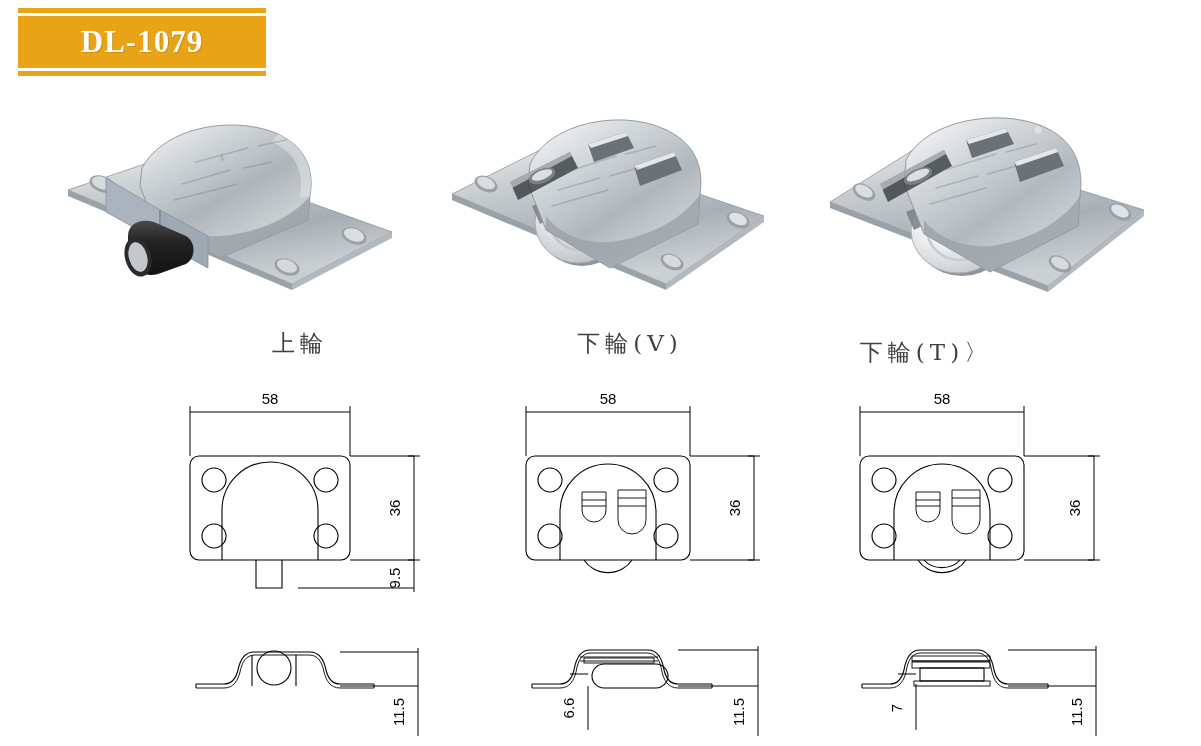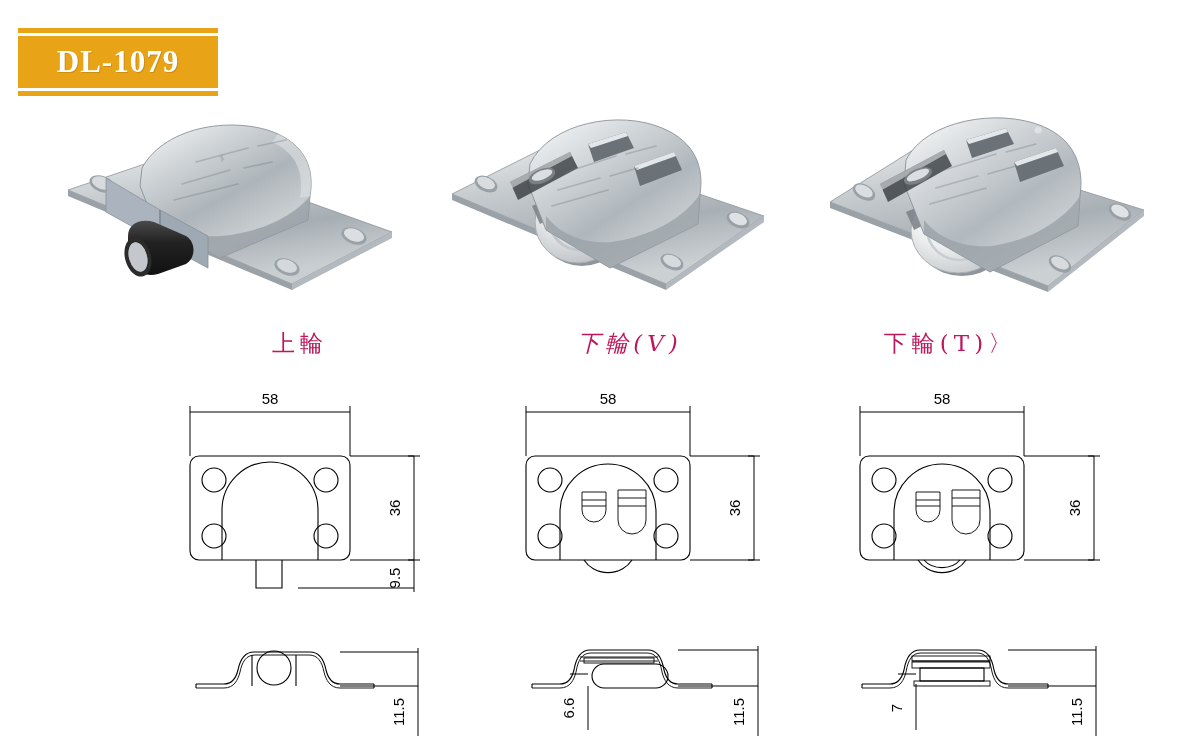--- a/index.html
+++ b/index.html
@@ -1,36 +1,36 @@
 <!DOCTYPE html>
 <html><head>
 <meta charset="utf-8">
 <style>
   html,body{margin:0;padding:0;background:#ffffff;}
   body{width:1201px;height:746px;position:relative;overflow:hidden;
        font-family:"Liberation Serif",serif;color:#1a1a1a;}
 
   
-  #header-badge{position:absolute;left:18px;top:28px;width:200px;}
+  #header-badge{position:absolute;left:18px;top:8px;width:248px;}
   .badge-rule{height:5px;background:#E8A317;}
   .badge-gap{height:3px;background:#ffffff;}
   .badge-body{background:#E8A317;height:52px;display:flex;align-items:center;
               justify-content:center;}
   .badge-text{color:#ffffff;font-family:"Liberation Serif",serif;
               font-size:31px;font-weight:bold;letter-spacing:1px;
               text-shadow:1px 1px 0 rgba(120,80,0,.25);}
 
   
   .photo{position:absolute;}
   .photo svg{display:block;}
 
   
   .caption{position:absolute;top:328px;width:260px;text-align:center;
            font-family:"DejaVu Serif","Liberation Serif",serif;
-           font-size:23px;letter-spacing:5px;color:#be185d;}
+           font-size:23px;letter-spacing:5px;color:#404040;}
 
   
   .drawing{position:absolute;text-align:right;}
   .drawing svg{display:block;overflow:visible;}
 
   .dimtext{font-family:"Liberation Sans",sans-serif;font-size:15px;
            fill:#000;}
   .dimtext-v{font-family:"Liberation Sans",sans-serif;font-size:15px;
              fill:#000;}
   .ln{stroke:#000;stroke-width:1.1;fill:none;}
@@ -266,24 +266,24 @@
     <line x1="116" y1="80" x2="158" y2="68"></line>
     <line x1="168" y1="66" x2="196" y2="58"></line>
     <line x1="110" y1="96" x2="166" y2="80"></line>
   </g>
 </svg>
 </div>
 
 <div class="caption" style="left:170px;">
   <span>上輪</span>
 </div>
-<div class="caption" style="left:500px;font-style:italic;">
+<div class="caption" style="left:500px;">
   <span>下輪(V)</span>
 </div>
-<div class="caption" style="left:820px;">
+<div class="caption" style="left:796px;margin-top:9px;">
   <span>下輪(T)〉</span>
 </div>
 
 <div class="drawing" style="left:178px;top:388px;">
 <svg width="250" height="212" viewBox="0 0 250 212">
 
   <text class="dimtext" x="92" y="16" text-anchor="middle">58</text>
   <line class="ln-dim" x1="12" y1="24" x2="172" y2="24"></line>
   <line class="ln-dim" x1="12" y1="18" x2="12" y2="68"></line>
   <line class="ln-dim" x1="172" y1="18" x2="172" y2="68"></line>

